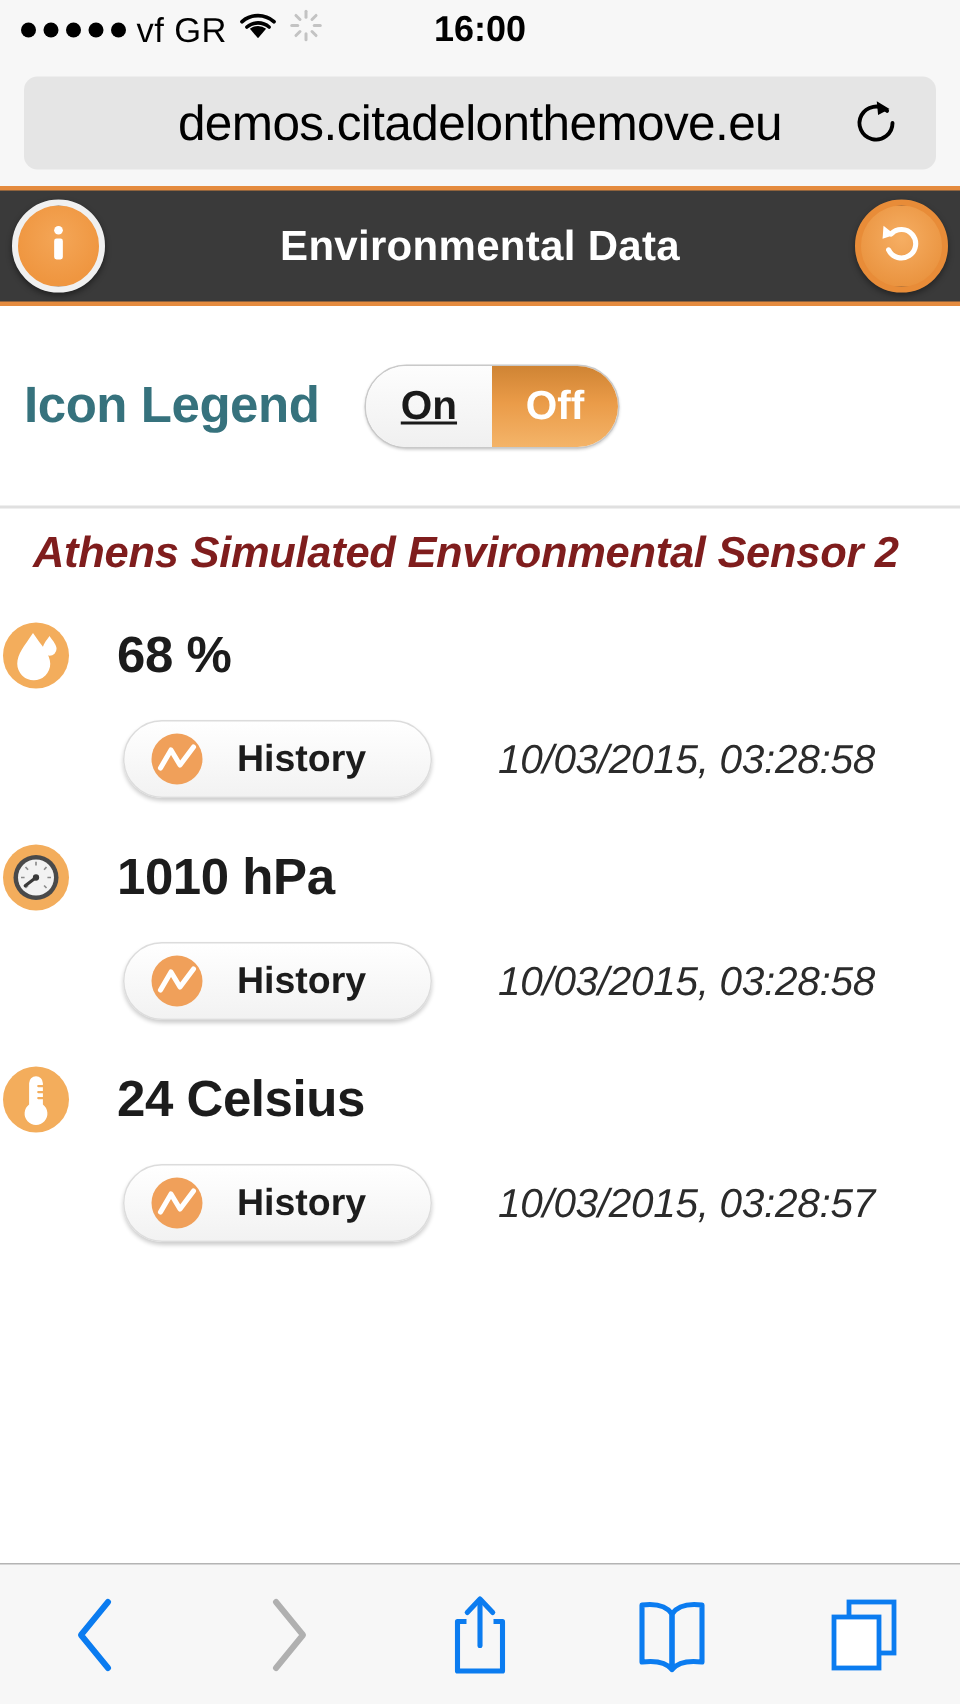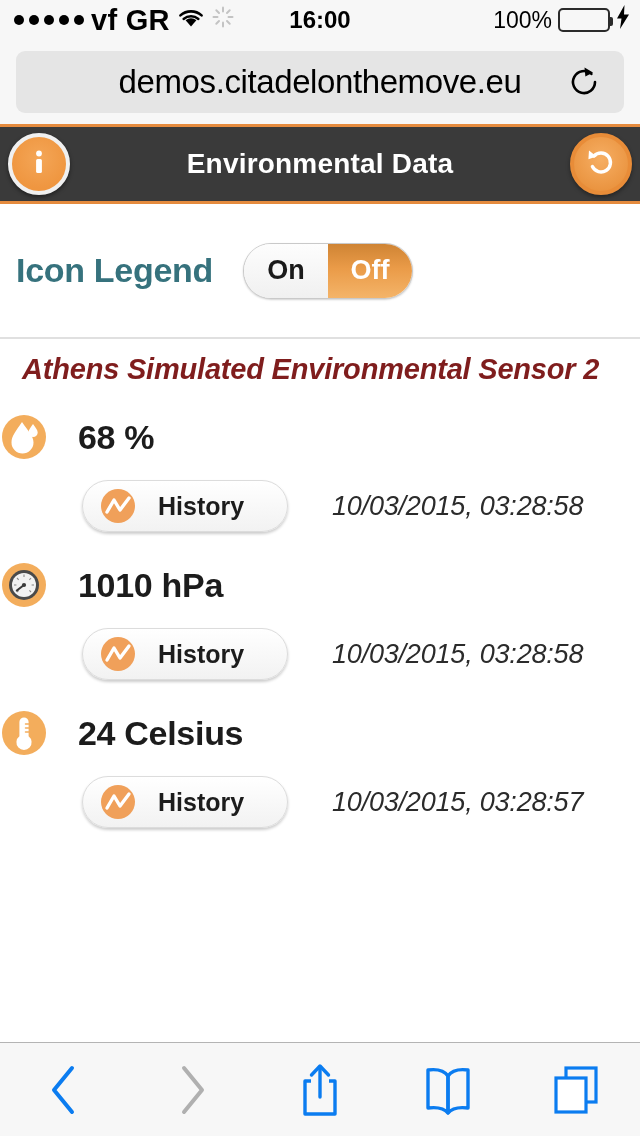--- a/index.html
+++ b/index.html
@@ -14,21 +14,21 @@
   
   .statusbar {
     position:absolute; top:0; left:0; width:640px; height:40px;
     background:#f7f7f7;
     display:flex; align-items:center;
     font-size:24px; font-weight:bold; color:#000;
   }
   .sb-left { position:absolute; left:14px; display:flex; align-items:center; gap:7px; }
   .dots { display:flex; gap:5px; align-items:center; }
   .dot { width:10px; height:10px; border-radius:50%; background:#000; display:block; }
-  .carrier { font-size:29px; font-weight:700; letter-spacing:0.3px; }
+  .carrier { font-size:23px; font-weight:400; letter-spacing:0.3px; }
   .wifi-ico { display:block; }
   .spinner-ico { display:block; opacity:.55; }
   .sb-center {
     position:absolute; left:0; width:640px; text-align:center;
     font-size:24px; font-weight:bold;
   }
   .sb-right {
     position:absolute; right:10px; display:flex; align-items:center; gap:6px;
   }
   .batt-pct { font-size:23px; font-weight:500; }
@@ -117,20 +117,21 @@
     flex:1; display:flex; align-items:center; justify-content:center;
     font-size:27px; font-weight:bold;
   }
   .toggle-seg.off-state {
     background:linear-gradient(180deg,#cf8434 0%,#ea9b48 45%,#f4b469 100%);
     color:#ffffff;
   }
   .toggle-seg.on-state {
     background:linear-gradient(180deg,#fdfdfd 0%,#f0f0f0 100%);
     color:#1a1a1a;
+    text-decoration:underline;
   }
 
   
   .sensor-title {
     padding:14px 0 6px 22px;
     font-size:29px; font-weight:bold; font-style:italic;
     color:#7f1d1d; letter-spacing:-0.2px; white-space:nowrap;
   }
 
   
@@ -203,32 +204,20 @@
             <line x1="16.5" y1="11" x2="20.5" y2="11"></line>
             <line x1="4.3" y1="4.3" x2="7" y2="7"></line>
             <line x1="15" y1="15" x2="17.7" y2="17.7"></line>
             <line x1="4.3" y1="17.7" x2="7" y2="15"></line>
             <line x1="15" y1="7" x2="17.7" y2="4.3"></line>
           </g>
         </svg>
       </span>
     </div>
     <div class="sb-center">16:00</div>
-    <div class="sb-right">
-      <span class="batt-pct">100%</span>
-      <span class="batt-shell">
-        <span class="batt-fill"></span>
-        <span class="batt-nub"></span>
-      </span>
-      <span>
-        <svg width="14" height="24" viewBox="0 0 14 24">
-          <path d="M8.5 0 L1 13.5 h4.5 L4 24 L13 9.5 H8 Z" fill="#000"></path>
-        </svg>
-      </span>
-    </div>
   </div>
 
   <div class="urlbar-wrap">
     <div class="urlbar">
       <span class="url-text">demos.citadelonthemove.eu</span>
       <span class="reload-btn">
         <svg width="34" height="34" viewBox="0 0 34 34">
           <path d="M28 17 a11 11 0 1 1 -3.6 -8.1" stroke="#000" stroke-width="2.6" fill="none" stroke-linecap="round"></path>
           <path d="M17.5 2.5 L26 7.6 L18.4 11.6 Z" fill="#000"></path>
         </svg>

